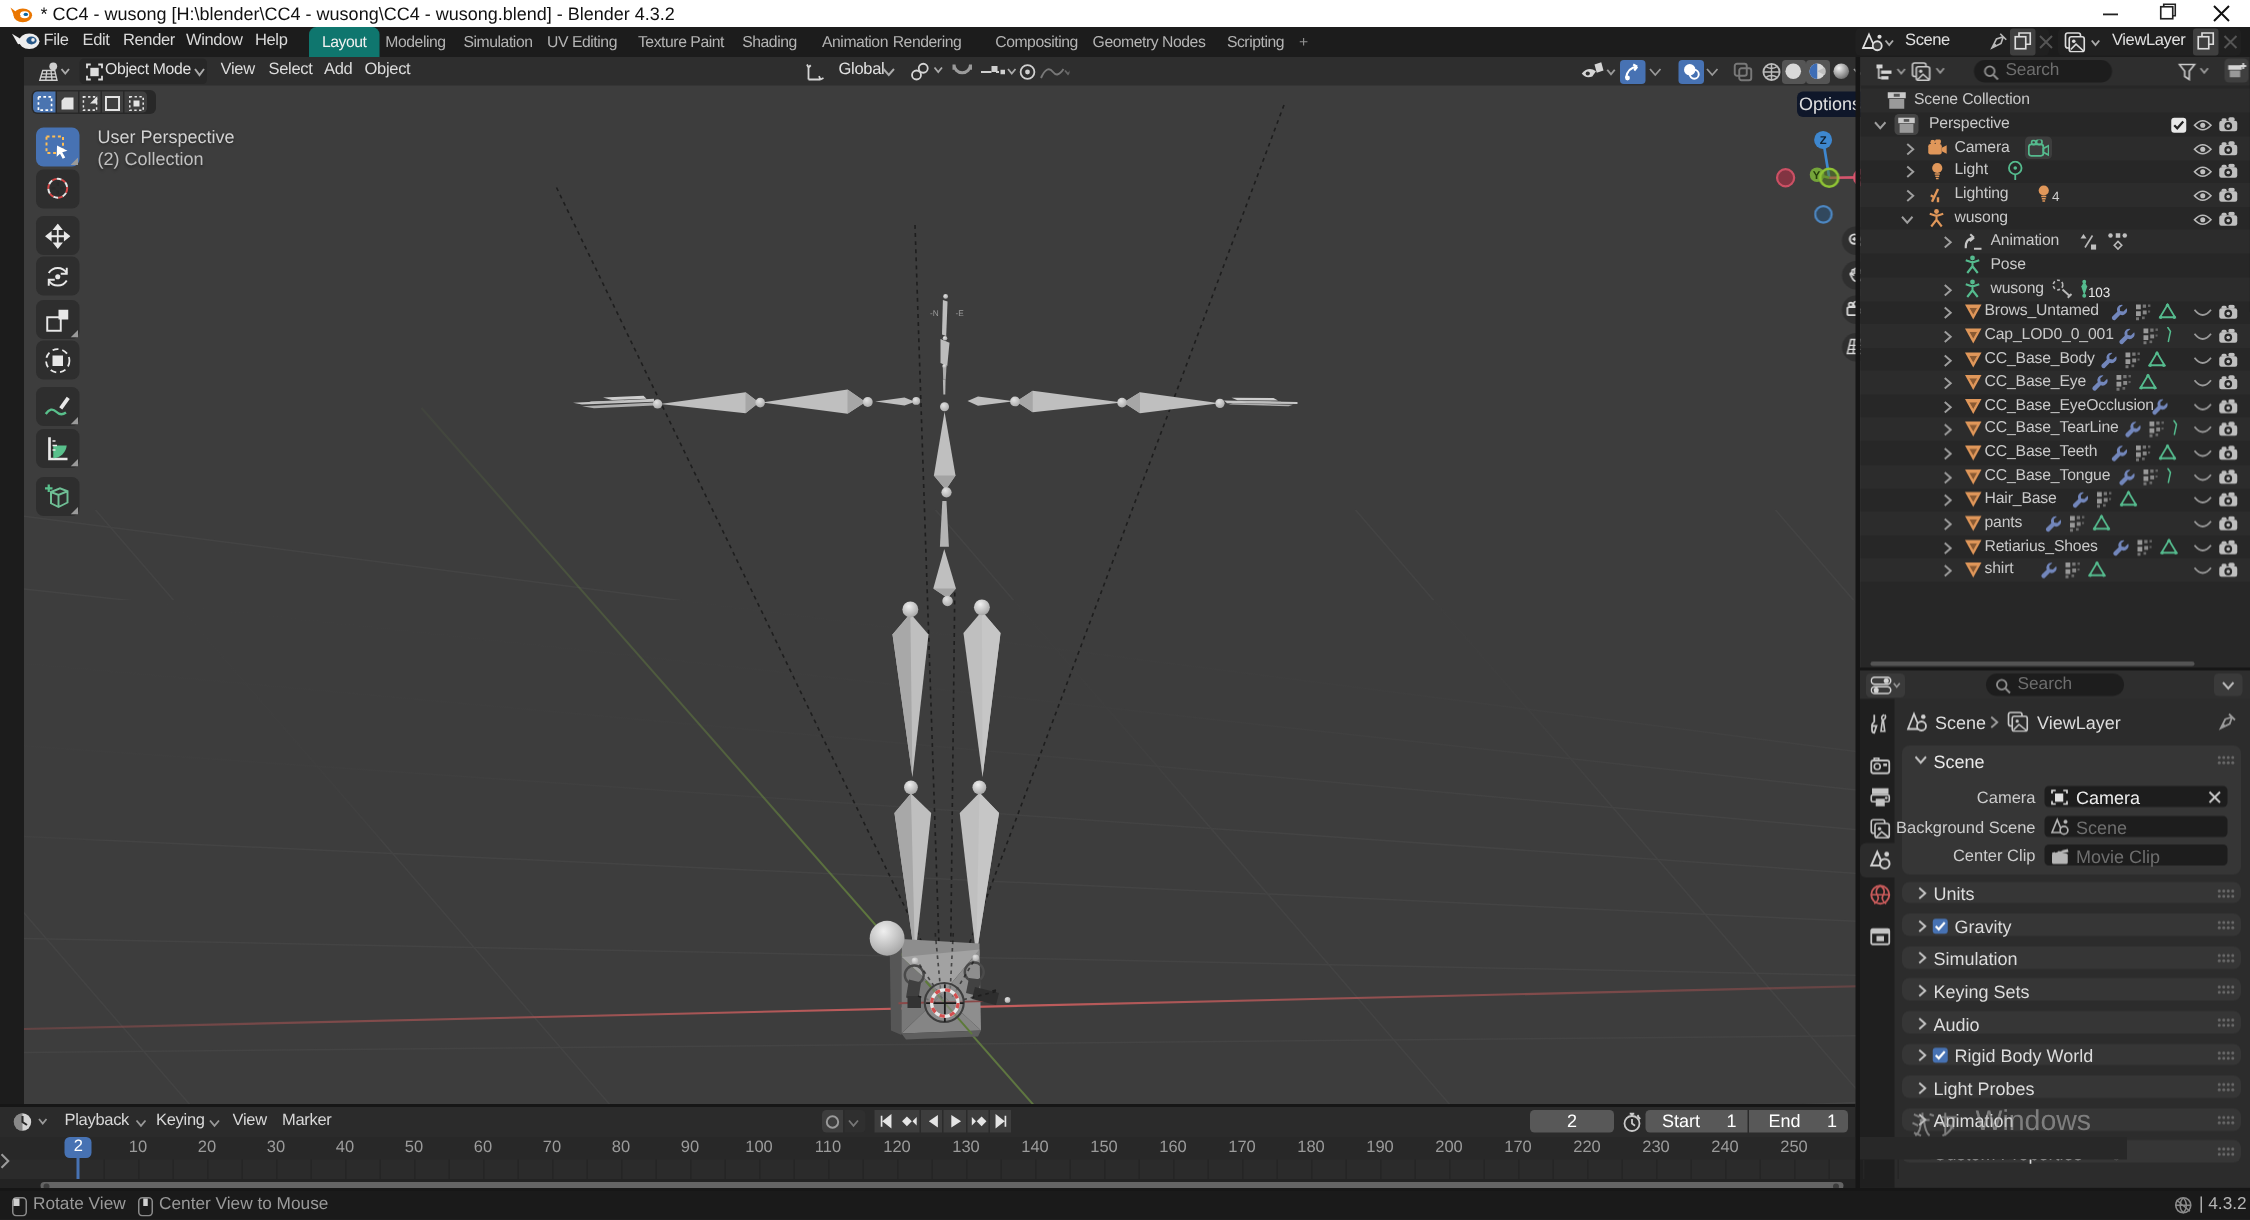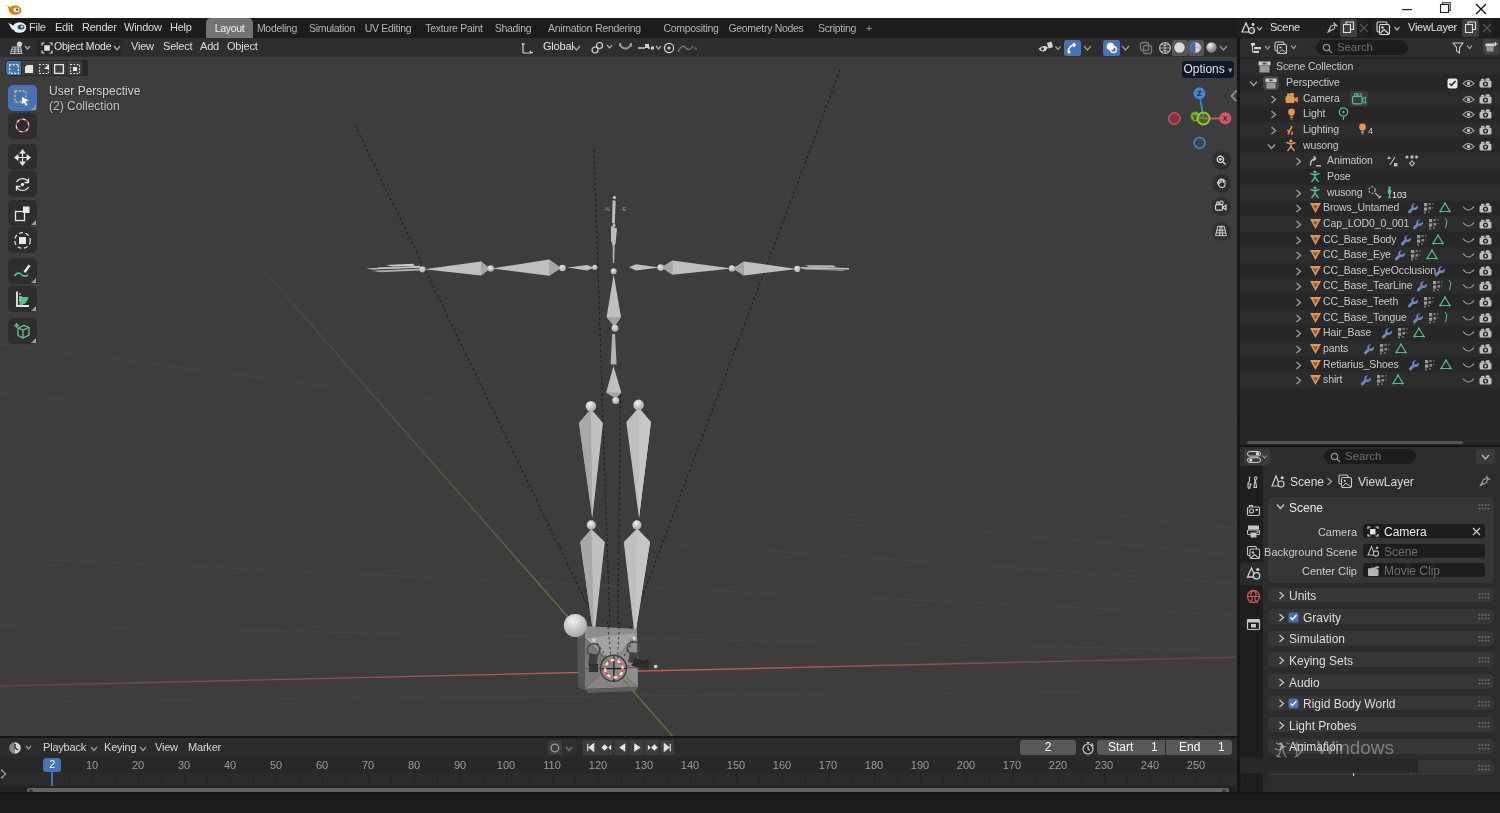--- a/index.html
+++ b/index.html
@@ -8,23 +8,23 @@
 #stage{position:relative;width:1500px;height:813px}
 span,.vptext,.ttl,.menuitem,.tab,.fnum,text{will-change:transform}
 
 #titlebar{position:absolute;left:0;top:0;width:1500px;height:18px;background:#ffffff;color:#111;font-size:12px}
 #titlebar .ttl{position:absolute;left:27px;top:2px;letter-spacing:0}
 .winbtn{position:absolute;top:0;width:14px;height:16px;color:#111}
 
 #topbar{position:absolute;left:0;top:18px;width:1500px;height:20px;background:rgba(28,28,28,0.999);color:#d8d8d8;font-size:11px;letter-spacing:-0.25px;white-space:nowrap}
 .menuitem{position:absolute;top:3px;color:#dadada}
 .tab{position:absolute;top:0;height:20px;line-height:20px;color:#b4b4b4;font-size:10.5px;letter-spacing:-0.3px;text-align:center}
-.tabactive{background:#737373;border-radius:5px 5px 0 0;color:#f1f1f1}
-
-#vp{position:absolute;left:0;top:38px;width:1437px;height:700px;background:#3d3d3d;overflow:hidden}
+.tabactive{background:#0f766e;border-radius:5px 5px 0 0;color:#f1f1f1}
+
+#vp{position:absolute;left:16px;top:38px;width:1437px;height:700px;background:#3d3d3d;overflow:hidden}
 #vphdr{position:absolute;left:0;top:0;width:1237px;height:19px;background:#2e2e2e;color:#dcdcdc;font-size:11px;letter-spacing:-0.2px;white-space:nowrap}
 #vphdr .mi{position:absolute;top:2px}
 .toolbtn{position:absolute;left:8px;width:29px;height:26px;background:#2e2e2e;border-radius:5px}
 .toolbtn.act{background:#4772b3}
 .seltool{position:absolute;top:23px;height:14px;background:#3f3f3f}
 #optbtn{position:absolute;left:1182px;top:23px;width:52px;height:17px;background:#0f172a;border-radius:4px;color:#e0e0e0;font-size:12px;text-align:center;line-height:17px}
 .vptext{position:absolute;color:#d2d2d2;font-size:12px;text-shadow:0 1px 2px rgba(0,0,0,.4)}
 .navball{position:absolute;width:19px;height:19px;border-radius:50%;background:#2c2c2ccc}
 
 #outliner{position:absolute;left:1240px;top:38px;width:260px;height:408px;background:#272727;overflow:hidden;font-size:10.5px;color:#c9c9c9;letter-spacing:-0.1px}
@@ -53,20 +53,21 @@
 </head>
 <body>
 <div id="stage">
   <div id="titlebar">
     <svg class="abs" style="left:6px;top:2px" width="16" height="15" viewBox="0 0 16 15">
       <ellipse cx="9.2" cy="8.2" rx="6.2" ry="4.6" fill="#ea7600"></ellipse>
       <ellipse cx="10.4" cy="7.8" rx="3.1" ry="2.3" fill="#fff"></ellipse>
       <ellipse cx="11.2" cy="7.6" rx="1.5" ry="1.1" fill="#0b66a2"></ellipse>
       <path d="M1 3 L8 8.5 L3.5 9 Z" fill="#ea7600"></path>
     </svg>
+    <span class="ttl">* CC4 - wusong [H:\blender\CC4 - wusong\CC4 - wusong.blend] - Blender 4.3.2</span>
     <svg class="winbtn" style="left:1400px;top:1px" width="14" height="16">
         <rect x="2" y="8" width="10" height="1.2" fill="#222"></rect>
       </svg>
     <svg class="winbtn" style="left:1437px;top:1px" width="14" height="16">
         <rect x="3.5" y="3.5" width="8" height="8" fill="none" stroke="#222" stroke-width="1.1"></rect>
         <path d="M5.5 3.5 V1.8 H13.2 V9.5 H11.5" fill="none" stroke="#222" stroke-width="1.1"></path>
       </svg>
     <svg class="winbtn" style="left:1473px;top:1px" width="16" height="16">
         <path d="M3 3 L13 13 M13 3 L3 13" stroke="#111" stroke-width="1.3"></path>
       </svg>
@@ -1638,18 +1639,35 @@
 <div class="abs" style="left:43px;top:20px;width:18.4px;height:13.5px;background:#4772b3;border-radius:3.5px;color:#fff;font-size:11px;text-align:center;line-height:13px">2</div>
 <svg class="abs" style="left:0px;top:30px" width="7" height="12">
         <path d="M1 1.5 L5.5 6 L1 10.5" fill="none" stroke="#9a9a9a" stroke-width="1.4"></path>
       </svg>
 <div id="tlscroll">
         <div class="abs" style="left:27px;top:1.5px;width:1202px;height:5.5px;background:#646464;border-radius:3px"></div>
         <div class="abs" style="left:29px;top:2.5px;width:4px;height:4px;background:#3c3c3c;border-radius:50%"></div>
         <div class="abs" style="left:1222px;top:2.5px;width:4px;height:4px;background:#3c3c3c;border-radius:50%"></div>
       </div>
   </div>
+  <div id="status">
+ <svg class="abs" style="left:8px;top:3.5px" width="10" height="13" viewBox="0 0 10 13">
+        <rect x="0.5" y="0.5" width="9" height="12" rx="2.5" fill="none" stroke="#8a8a8a" stroke-width="1"></rect>
+        <rect x="1" y="1" width="4" height="5" fill="#cfcfcf"></rect>
+      </svg>
+ <span class="abs" style="left:22px;top:3px">Rotate View</span>
+ <svg class="abs" style="left:92px;top:3.5px" width="10" height="13" viewBox="0 0 10 13">
+        <rect x="0.5" y="0.5" width="9" height="12" rx="2.5" fill="none" stroke="#8a8a8a" stroke-width="1"></rect>
+        <rect x="3.5" y="1" width="3" height="5" fill="#cfcfcf"></rect>
+      </svg>
+ <span class="abs" style="left:106px;top:3px">Center View to Mouse</span>
+ <svg class="abs" style="left:1449px;top:3px" width="13" height="13" viewBox="0 0 13 13">
+        <circle cx="6.5" cy="6.5" r="5" fill="none" stroke="#8a8a8a" stroke-width="1.1"></circle>
+        <path d="M1.5 6.5 h10 M6.5 1.5 a7 7 0 0 1 0 10 a7 7 0 0 1 0 -10 M2 3 l9 7.5" stroke="#8a8a8a" stroke-width="0.9" fill="none"></path>
+      </svg>
+ <span class="abs" style="left:1466px;top:3px;color:#b5b5b5">| 4.3.2</span>
+</div>
 
   <div class="seamv" style="left:1237px;top:38px;width:3px;height:756px"></div>
   <div class="seamv" style="left:1240px;top:445px;width:260px;height:2px"></div>
   <div class="seamv" style="left:0;top:736px;width:1237px;height:2px"></div>
   <div class="seamv" style="left:0;top:792px;width:1500px;height:2px"></div>
 </div>
 
 </body></html>

